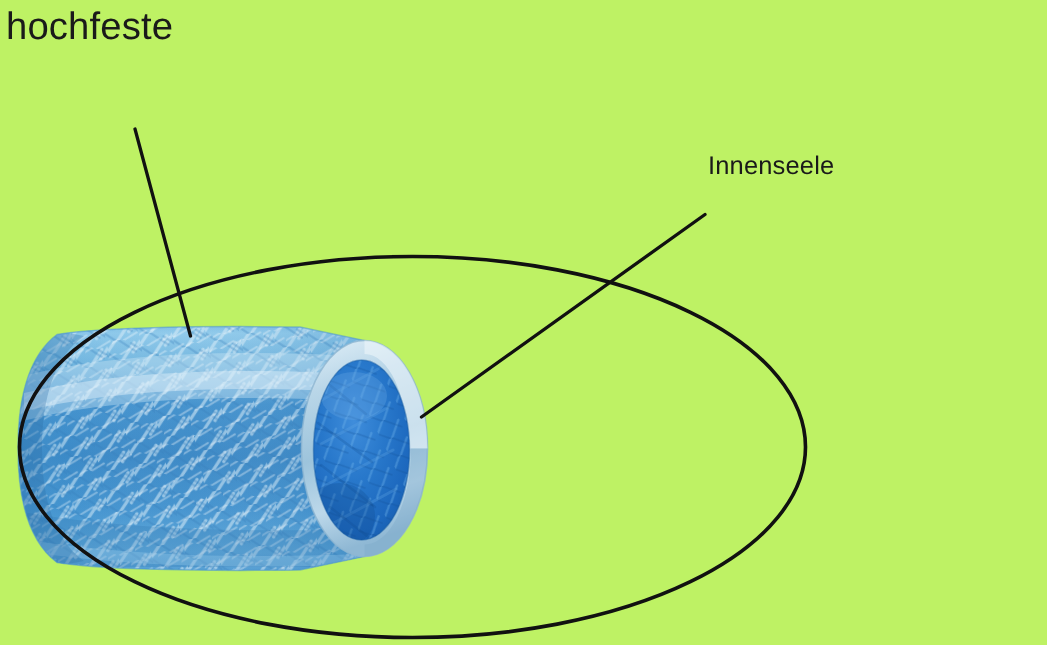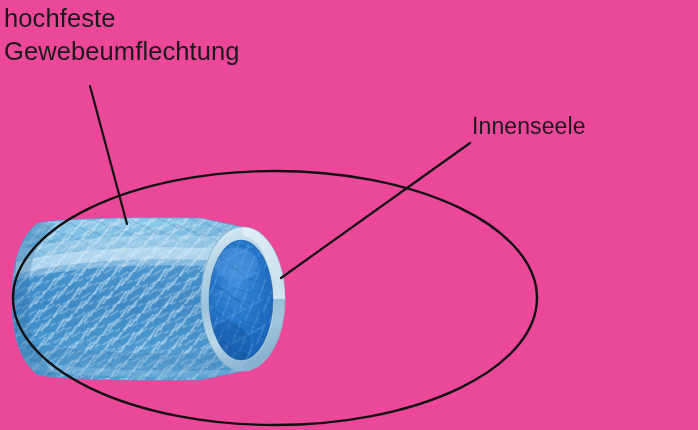--- a/index.html
+++ b/index.html
@@ -34,31 +34,31 @@
     letter-spacing: 0.1px;
     line-height: 1.28;
   }
   #label-braid {
     left: 4px;
     top: 2px;
     font-size: 25.5px;
   }
   #label-core {
     left: 472px;
-    top: 112px;
-    font-size: 23px;
+    top: 100px;
+    font-size: 17px;
   }
   .label-line {
     display: block;
   }
 </style>
 </head>
 <body>
 
-<div id="stage" style="background: #ec4899; text-decoration: underline;">
+<div id="stage" style="background: #bef264; text-decoration: underline;">
 
   <svg id="diagram-svg" viewBox="0 0 698 430" xmlns="http://www.w3.org/2000/svg">
     <defs>
 
       <linearGradient id="gradBody" x1="0" y1="0" x2="0" y2="1">
         <stop offset="0%" stop-color="#5aa5d8"></stop>
         <stop offset="9%" stop-color="#8cc8ea"></stop>
         <stop offset="20%" stop-color="#6fb4de"></stop>
         <stop offset="34%" stop-color="#3f8fcc"></stop>
         <stop offset="52%" stop-color="#3685c4"></stop>
@@ -171,20 +171,19 @@
     </g>
 
     <ellipse id="magnifier" cx="275" cy="298" rx="262" ry="127" fill="none" stroke="#111111" stroke-width="2.4"></ellipse>
 
     <line x1="90" y1="86" x2="127" y2="224" stroke="#111111" stroke-width="2.2" stroke-linecap="round"></line>
     <line x1="470" y1="143" x2="281" y2="278" stroke="#111111" stroke-width="2.2" stroke-linecap="round"></line>
   </svg>
 
   <div class="callout-label" id="label-braid">
     <span class="label-line">hochfeste</span>
-    <span class="label-line">Gewebeumflechtung</span>
   </div>
 
   <div class="callout-label" id="label-core">
     <span class="label-line">Innenseele</span>
   </div>
 
 </div>
 
 </body></html>

